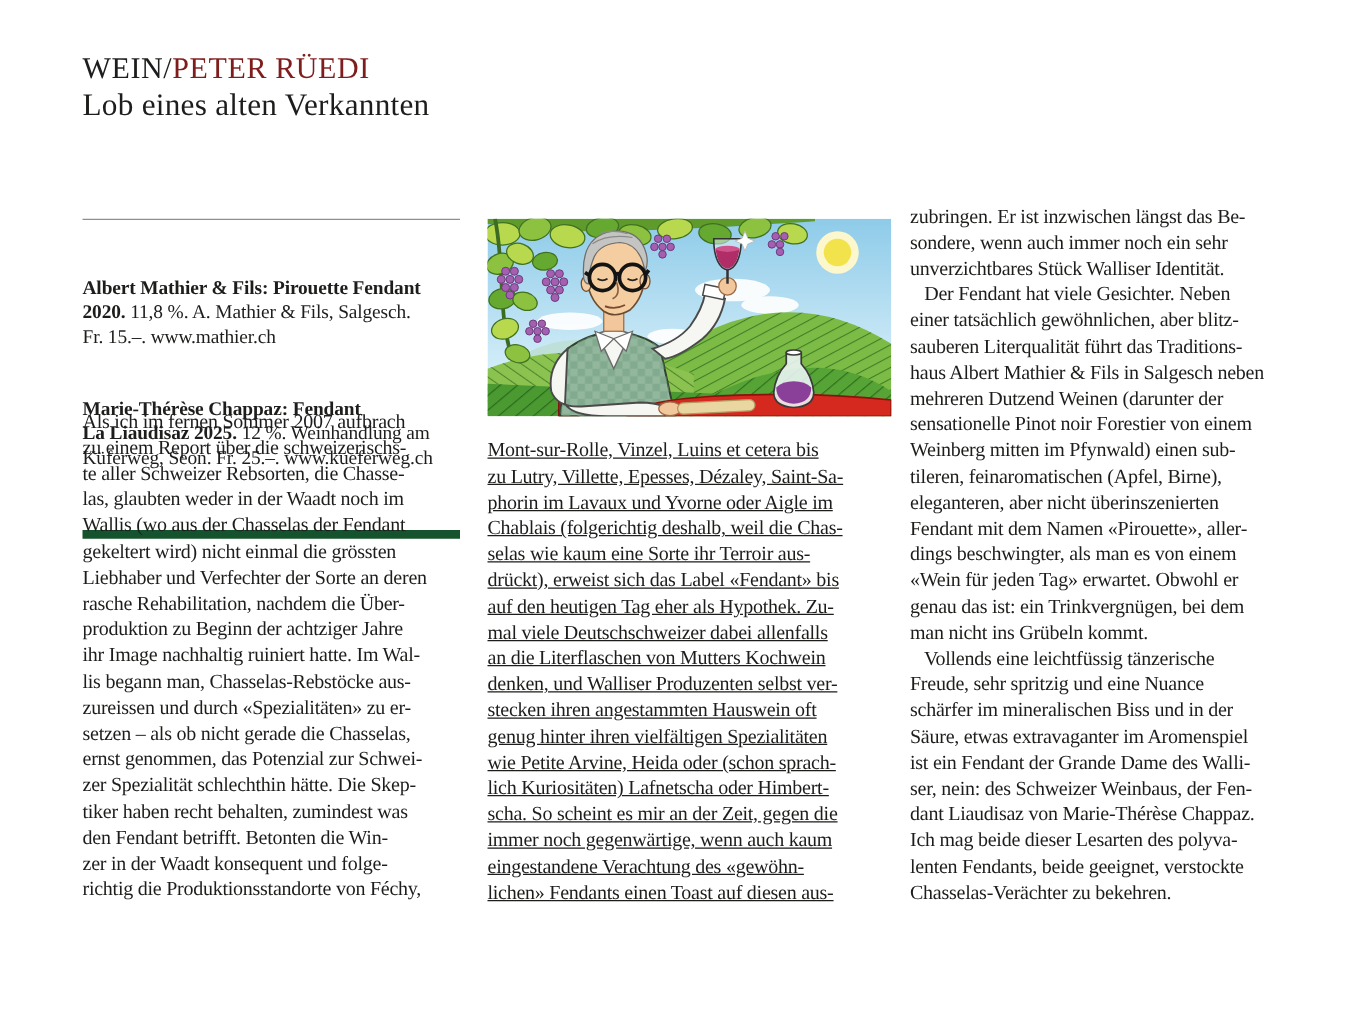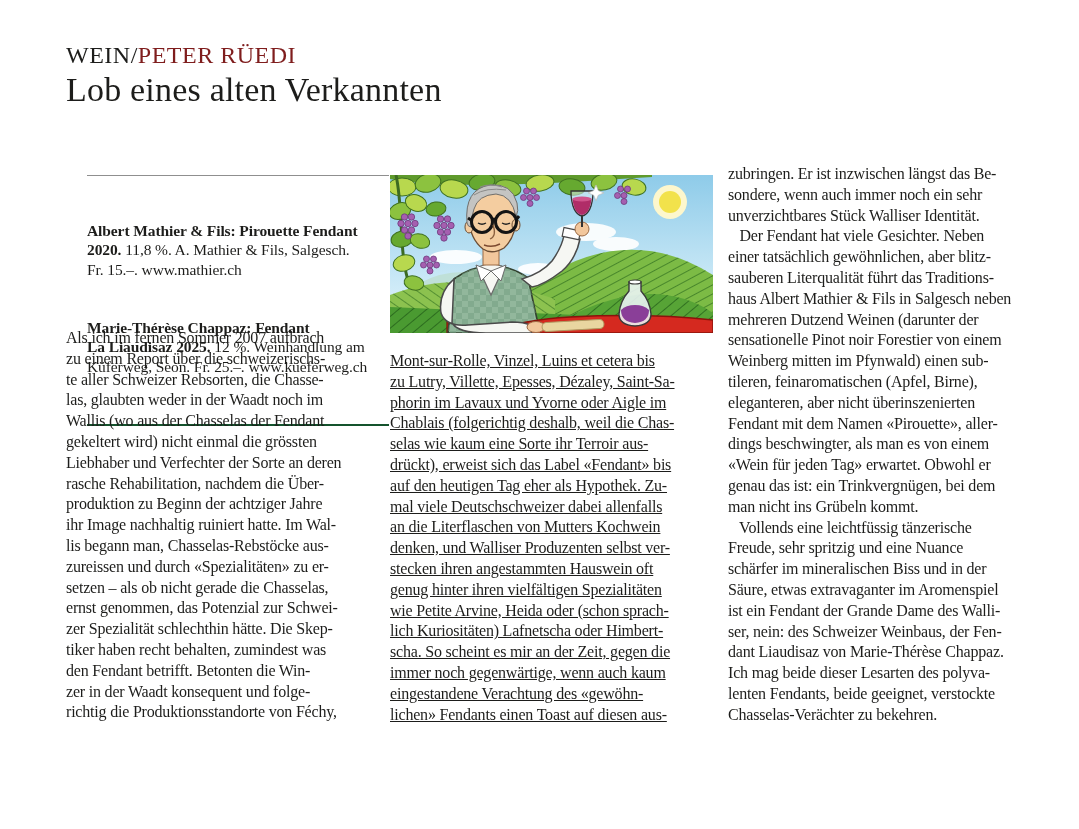--- a/index.html
+++ b/index.html
@@ -1,23 +1,23 @@
 <!DOCTYPE html>
 <html><head>
 <meta charset="utf-8">
 <style>
   html,body{margin:0;padding:0;background:#ffffff;}
   body{width:1079px;height:829px;position:relative;overflow:hidden;
        font-family:"Liberation Serif","DejaVu Serif",serif;color:#1d1d1b;}
   .abs{position:absolute;}
   .kicker{left:66px;top:42px;font-size:24px;letter-spacing:.5px;white-space:pre;}
   .kicker .author{color:#7f1d1d;}
-  .title{left:66px;top:71px;font-size:34px;font-weight:400;margin:0;letter-spacing:.2px;}
-  .infobox{left:66px;top:175px;width:302px;border-top:1px solid #8f8f8f;border-bottom:2px solid #14532d;
-           padding:6px 0 9px 0;font-size:15.5px;line-height:19.4px;letter-spacing:-.1px;white-space:pre;margin-left:21px;}
+  .title{left:66px;top:71px;font-size:25px;font-weight:400;margin:0;letter-spacing:.2px;}
+  .infobox{left:66px;top:175px;width:302px;border-top:1px solid #8f8f8f;border-bottom:7px solid #14532d;
+           padding:6px 0 9px 0;font-size:15.5px;line-height:19.4px;letter-spacing:-.1px;white-space:pre;}
   .infobox .b{font-weight:700;}
   .bodycol{font-size:16px;line-height:20.8px;letter-spacing:-.2px;white-space:pre;}
   #col1{left:66px;top:328px;width:310px;}
   #col2{left:390px;top:351px;width:334px;text-decoration:underline;}
   #col3{left:728px;top:164px;width:330px;}
   .illu{left:390px;top:175px;width:323px;height:158px;display:block;}
 </style>
 </head>
 <body>
 

